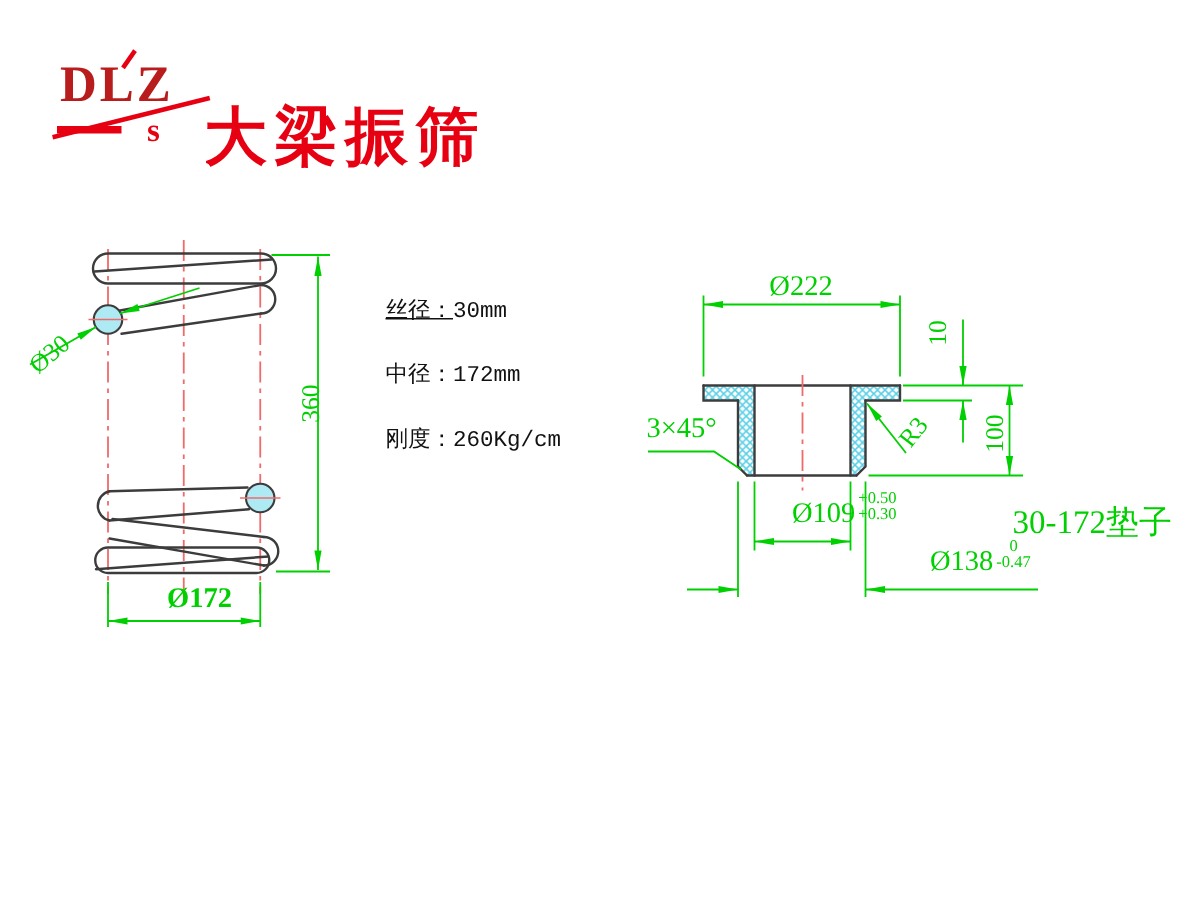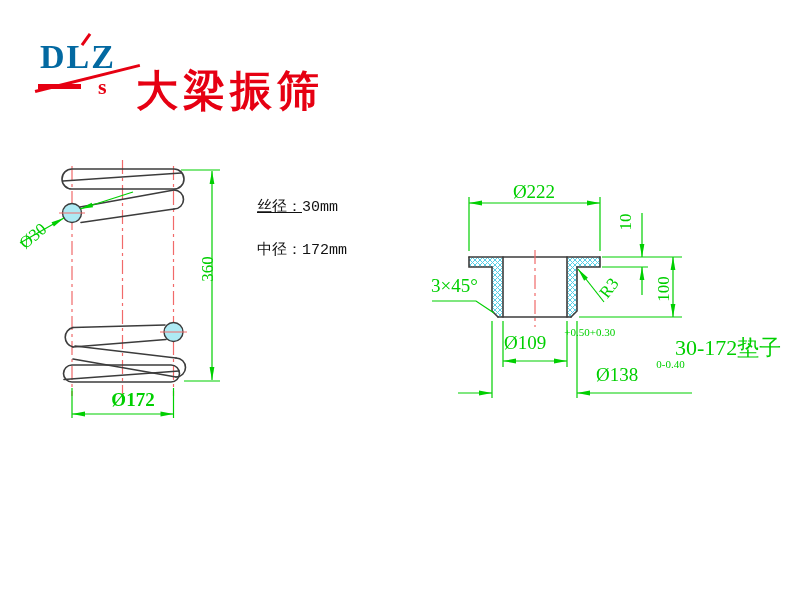--- a/index.html
+++ b/index.html
@@ -5,21 +5,21 @@
   html,body{margin:0;padding:0;}
   body{
     width:800px;height:600px;position:relative;background:#ffffff;
     font-family:"Liberation Serif",serif;overflow:hidden;
   }
   
   .logo-wrap{position:absolute;left:0;top:0;width:800px;height:110px;}
   .logo-dlz{
     position:absolute;left:40px;top:40px;
     font-family:"Liberation Serif",serif;font-weight:bold;
-    font-size:34px;letter-spacing:2px;color:#0369a1;line-height:1;
+    font-size:34px;letter-spacing:2px;color:#b91c1c;line-height:1;
   }
   .logo-accent{position:absolute;left:79px;top:38px;width:14px;height:3px;
     background:#e60012;transform:rotate(-55deg);}
   .logo-underline{position:absolute;left:38px;top:84px;width:43px;height:5px;background:#e60012;}
   .logo-diag{position:absolute;left:35px;top:90px;width:108px;height:2.5px;
     background:#e60012;transform:rotate(-14deg);transform-origin:left center;}
   .logo-s{position:absolute;left:98px;top:76px;font-family:"Liberation Serif",serif;
     font-weight:bold;font-size:22px;color:#e60012;line-height:1;}
   .logo-company{
     position:absolute;left:136px;top:46px;
@@ -32,22 +32,22 @@
   .dim{
     position:absolute;color:#00cf00;font-family:"Liberation Serif",serif;
     font-size:19px;line-height:1;white-space:nowrap;
   }
   .dim.ctr{transform:translate(-50%,-50%);}
   .dim.rot90{transform:translate(-50%,-50%) rotate(-90deg);}
   .dim.rot40{transform:translate(-50%,-50%) rotate(-40deg);}
   .dim.rot52{transform:translate(-50%,-50%) rotate(-52deg);}
   .dim.big{font-size:22px;}
   .dim.sm{font-size:17px;}
-  .tolgroup{display:inline-flex;align-items:flex-start;}
-  .tolstack{display:inline-flex;flex-direction:row;margin-left:18px;margin-top:-6px;}
+  .tolgroup{display:inline-flex;align-items:flex-start;padding-left:24px;}
+  .tolstack{display:inline-flex;flex-direction:column;margin-left:2px;margin-top:-6px;}
   .tolstack span{font-size:11px;line-height:11px;}
   
   .specs{
     position:absolute;left:257px;top:186px;color:#111;
     font-family:Liberation Mono, monospace;font-size:15px;line-height:43px;
     white-space:nowrap;
   }
   .specs .u{text-decoration:underline;}
 </style>
 </head>
@@ -110,20 +110,21 @@
   </g>
 </svg>
 
 <div class="dim rot90 sm" style="left:207px;top:269px;">360</div>
 <div class="dim ctr" style="left:133px;top:399px;font-weight:bold;">Ø172</div>
 <div class="dim rot40 sm" style="left:33px;top:236px;">Ø30</div>
 
 <div class="specs">
   <div><span class="u">丝径：</span><span>30mm</span></div>
   <div><span>中径：</span><span>172mm</span></div>
+  <div><span>刚度：</span><span>260Kg/cm</span></div>
 </div>
 
 <svg class="cad-svg" style="left:430px;top:155px;" width="370" height="265" viewBox="0 0 370 265">
   <defs>
     <marker id="arrW" markerWidth="14" markerHeight="6" refX="13.5" refY="3" orient="auto-start-reverse" markerUnits="userSpaceOnUse">
       <path d="M13.5,3 L0.5,0.6 L0.5,5.4 Z" fill="#00cf00"></path>
     </marker>
     <pattern id="hatchC" width="5" height="5" patternUnits="userSpaceOnUse">
       <rect width="5" height="5" fill="#ffffff"></rect>
       <path d="M0,5 L5,0 M0,0 L5,5" stroke="#59cfe6" stroke-width="1"></path>
@@ -184,18 +185,18 @@
       <span>+0.30</span>
     </span>
   </span>
 </div>
 
 <div class="dim" style="left:596px;top:365px;text-align:center;">
   <span class="tolgroup">
     <span>Ø138</span>
     <span class="tolstack">
       <span>0</span>
-      <span>-0.40</span>
+      <span>-0.47</span>
     </span>
   </span>
 </div>
 
 <div class="dim big" style="left:675px;top:337px;">30-172垫子</div>
 
 </body></html>

